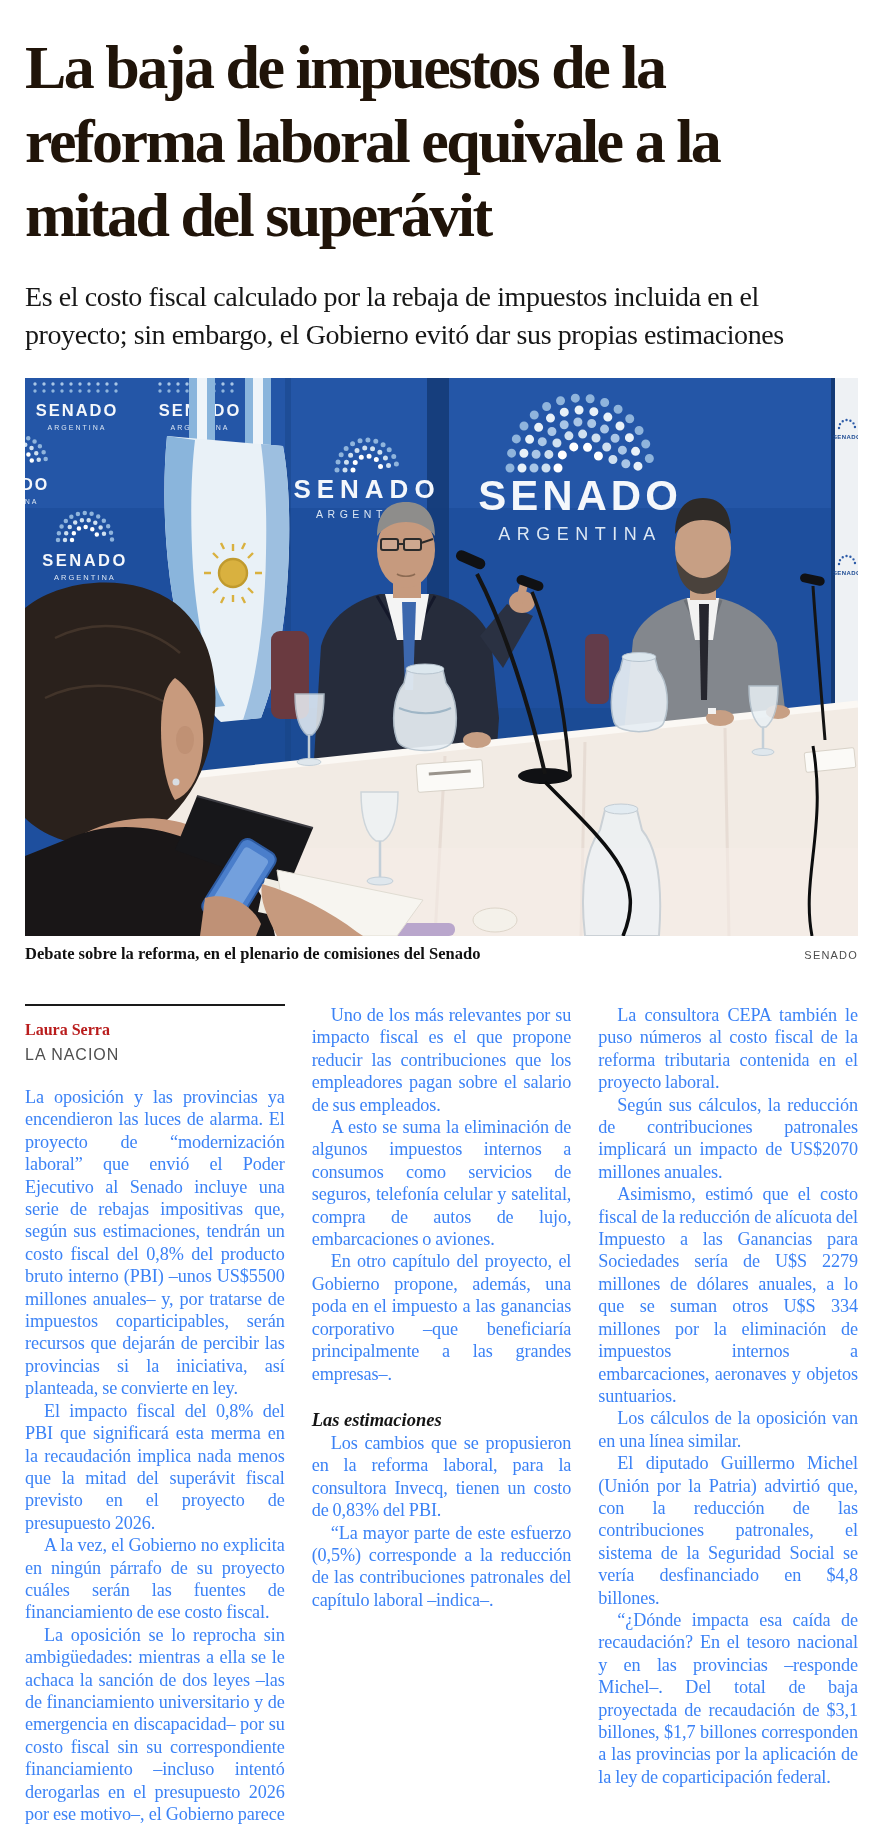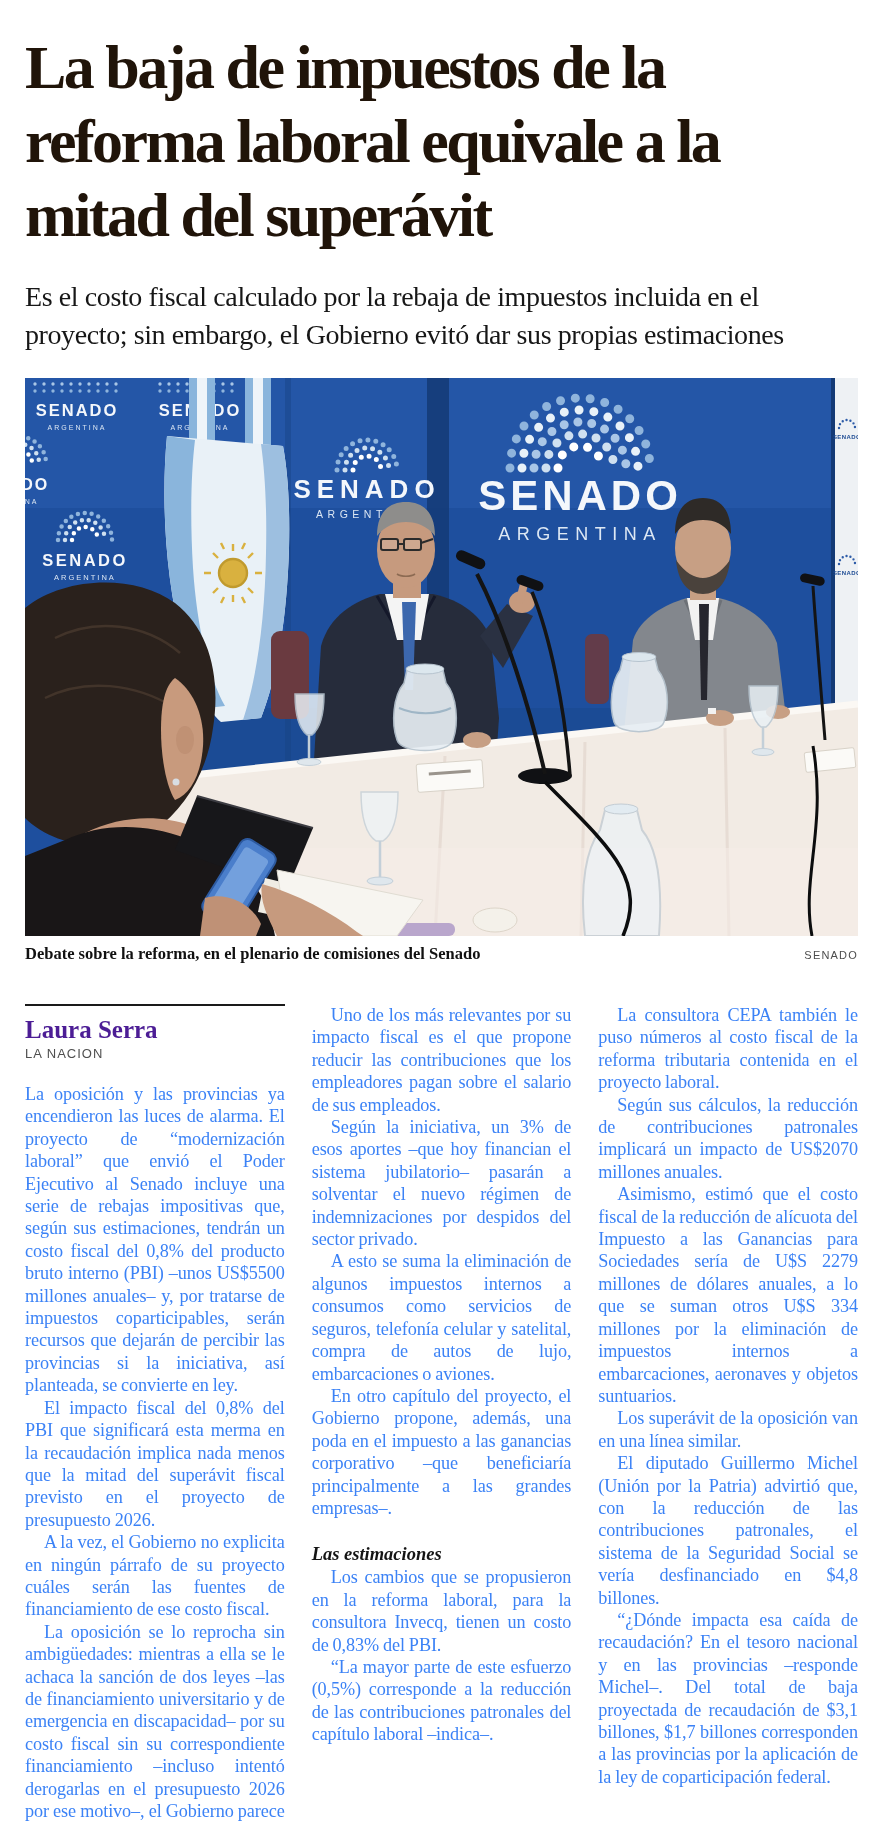--- a/index.html
+++ b/index.html
@@ -32,22 +32,22 @@
   .caption{font-weight:bold;font-size:16.5px;color:#111111;}
   .credit{font-family:"Liberation Sans",sans-serif;font-size:11px;letter-spacing:1.2px;color:#4d4d4d;}
   .body-grid{
     display:grid;
     grid-template-columns:repeat(3,1fr);
     column-gap:27px;
     margin-top:40px;
     padding-bottom:40px;
   }
   .byline-block{border-top:2px solid #1a1a1a;padding-top:12px;margin-bottom:22px;}
-  .byline-author{font-weight:bold;font-size:25px;color:#4c1d95;line-height:24px;}
-  .byline-outlet{font-family:"Liberation Sans",sans-serif;font-size:13px;letter-spacing:1px;color:#4f4f4f;margin-top:4px;}
+  .byline-author{font-weight:bold;font-size:16px;color:#b91c1c;line-height:24px;}
+  .byline-outlet{font-family:"Liberation Sans",sans-serif;font-size:16px;letter-spacing:1px;color:#4f4f4f;margin-top:4px;}
   .col p{
     margin:0;
     font-size:18.2px;
     line-height:22.4px;
     text-align:justify;
     text-indent:19px;
     letter-spacing:-0.1px;
     word-spacing:-0.5px;
     color:#3b82f6;
     hyphens:auto;
@@ -286,33 +286,32 @@
       </div>
       <p class="noindent">La oposición y las provincias ya encendieron las luces de alarma. El proyecto de “modernización laboral” que envió el Poder Ejecutivo al Senado incluye una serie de rebajas impositivas que, según sus estimaciones, tendrán un costo fiscal del 0,8% del producto bruto interno (PBI) –unos US$5500 millones anuales– y, por tratarse de impuestos coparticipables, serán recursos que dejarán de percibir las provincias si la iniciativa, así planteada, se convierte en ley.</p>
       <p>El impacto fiscal del 0,8% del PBI que significará esta merma en la recaudación implica nada menos que la mitad del superávit fiscal previsto en el proyecto de presupuesto 2026.</p>
       <p>A la vez, el Gobierno no explicita en ningún párrafo de su proyecto cuáles serán las fuentes de financiamiento de ese costo fiscal.</p>
       <p>La oposición se lo reprocha sin ambigüedades: mientras a ella se le achaca la sanción de dos leyes –las de financiamiento universitario y de emergencia en discapacidad– por su costo fiscal sin su correspondiente financiamiento –incluso intentó derogarlas en el presupuesto 2026 por ese motivo–, el Gobierno parece tener piedra libre para subir o bajar impuestos sin dar explicaciones.</p>
 
     </div>
 
     <div class="col">
       <p>Uno de los más relevantes por su impacto fiscal es el que propone reducir las contribuciones que los empleadores pagan sobre el salario de sus empleados.</p>
-      <p>Según la iniciativa, un 3% de esos aportes –que hoy financian el sistema jubilatorio– pasarán a solventar el nuevo régimen de indemnizaciones por despidos del sector privado.</p>
       <p>A esto se suma la eliminación de algunos impuestos internos a consumos como servicios de seguros, telefonía celular y satelital, compra de autos de lujo, embarcaciones o aviones.</p>
       <p>En otro capítulo del proyecto, el Gobierno propone, además, una poda en el impuesto a las ganancias corporativo –que beneficiaría principalmente a las grandes empresas–.</p>
       <h3>Las estimaciones</h3>
       <p>Los cambios que se propusieron en la reforma laboral, para la consultora Invecq, tienen un costo de 0,83% del PBI.</p>
       <p>“La mayor parte de este esfuerzo (0,5%) corresponde a la reducción de las contribuciones patronales del capítulo laboral –indica–.</p>
 
     </div>
 
     <div class="col">
       <p>La consultora CEPA también le puso números al costo fiscal de la reforma tributaria contenida en el proyecto laboral.</p>
       <p>Según sus cálculos, la reducción de contribuciones patronales implicará un impacto de US$2070 millones anuales.</p>
       <p>Asimismo, estimó que el costo fiscal de la reducción de alícuota del Impuesto a las Ganancias para Sociedades sería de U$S 2279 millones de dólares anuales, a lo que se suman otros U$S 334 millones por la eliminación de impuestos internos a embarcaciones, aeronaves y objetos suntuarios.</p>
-      <p>Los superávit de la oposición van en una línea similar.</p>
+      <p>Los cálculos de la oposición van en una línea similar.</p>
       <p>El diputado Guillermo Michel (Unión por la Patria) advirtió que, con la reducción de las contribuciones patronales, el sistema de la Seguridad Social se vería desfinanciado en $4,8 billones.</p>
       <p>“¿Dónde impacta esa caída de recaudación? En el tesoro nacional y en las provincias –responde Michel–. Del total de baja proyectada de recaudación de $3,1 billones, $1,7 billones corresponden a las provincias por la aplicación de la ley de coparticipación federal.</p>
 
     </div>
 
   </div>
 </div>
 
 </body></html>

